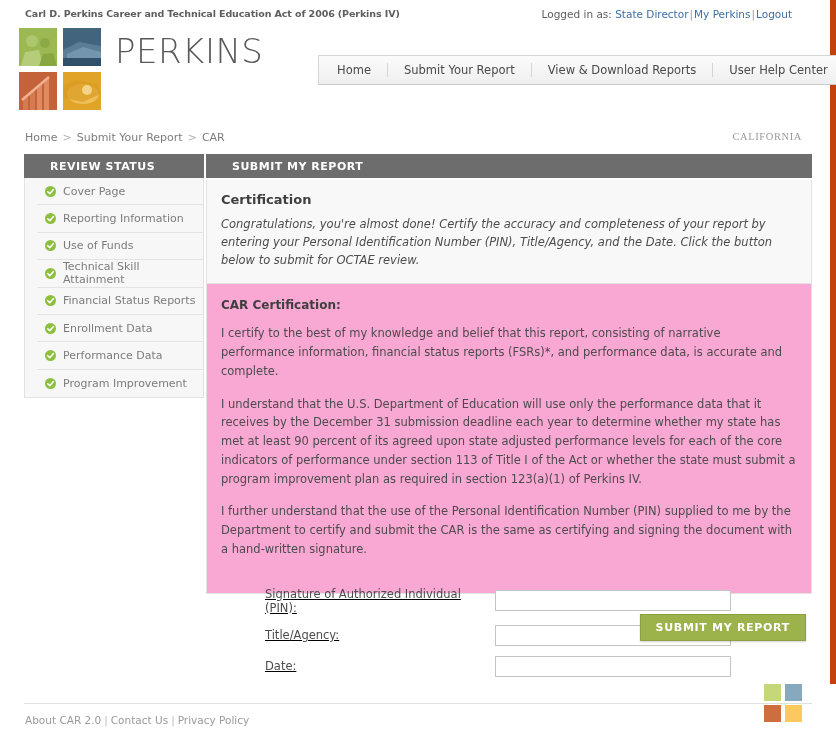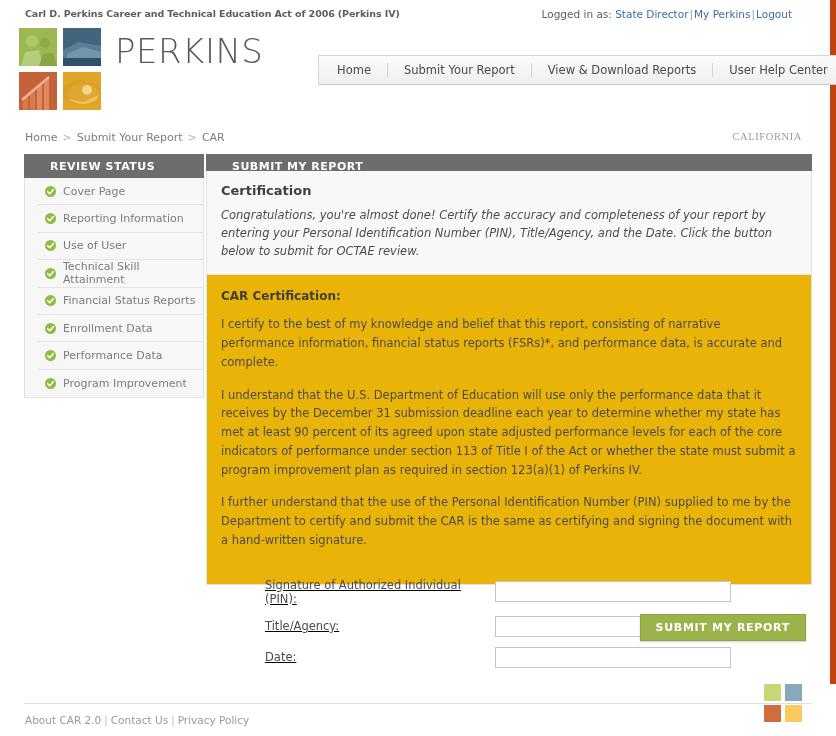--- a/index.html
+++ b/index.html
@@ -146,23 +146,23 @@
   }
   .side-item:last-child { border-bottom: none; }
   .chk {
     width: 11px; height: 11px;
     margin-right: 7px; flex: none;
     display: block;
   }
 
   
   .content {
-    position: absolute; left: 206px; top: 171px;
+    position: absolute; left: 206px; top: 180px;
     width: 606px; height: 414px;
-    background: #eab308;
+    background: #f9a8d4;
     border: 1px solid #e2e2e2;
     border-top: none;
   }
   .intro {
     background: #f8f8f8;
     border-bottom: 1px solid #e4e4e4;
     padding: 12px 14px 14px 14px;
   }
   .intro h2 {
     margin: 0 0 8px 0;
@@ -340,21 +340,21 @@
           <circle cx="6" cy="6" r="6" fill="#8dbf3f"></circle>
           <path d="M3 6.2 L5.2 8.4 L9.2 3.8" stroke="#ffffff" stroke-width="1.7" fill="none" stroke-linecap="round" stroke-linejoin="round"></path>
         </svg>
       <span>Reporting Information</span>
     </div>
     <div class="side-item">
       <svg class="chk" viewBox="0 0 12 12">
           <circle cx="6" cy="6" r="6" fill="#8dbf3f"></circle>
           <path d="M3 6.2 L5.2 8.4 L9.2 3.8" stroke="#ffffff" stroke-width="1.7" fill="none" stroke-linecap="round" stroke-linejoin="round"></path>
         </svg>
-      <span>Use of User</span>
+      <span>Use of Funds</span>
     </div>
     <div class="side-item">
       <svg class="chk" viewBox="0 0 12 12">
           <circle cx="6" cy="6" r="6" fill="#8dbf3f"></circle>
           <path d="M3 6.2 L5.2 8.4 L9.2 3.8" stroke="#ffffff" stroke-width="1.7" fill="none" stroke-linecap="round" stroke-linejoin="round"></path>
         </svg>
       <span>Technical Skill Attainment</span>
     </div>
     <div class="side-item">
       <svg class="chk" viewBox="0 0 12 12">

